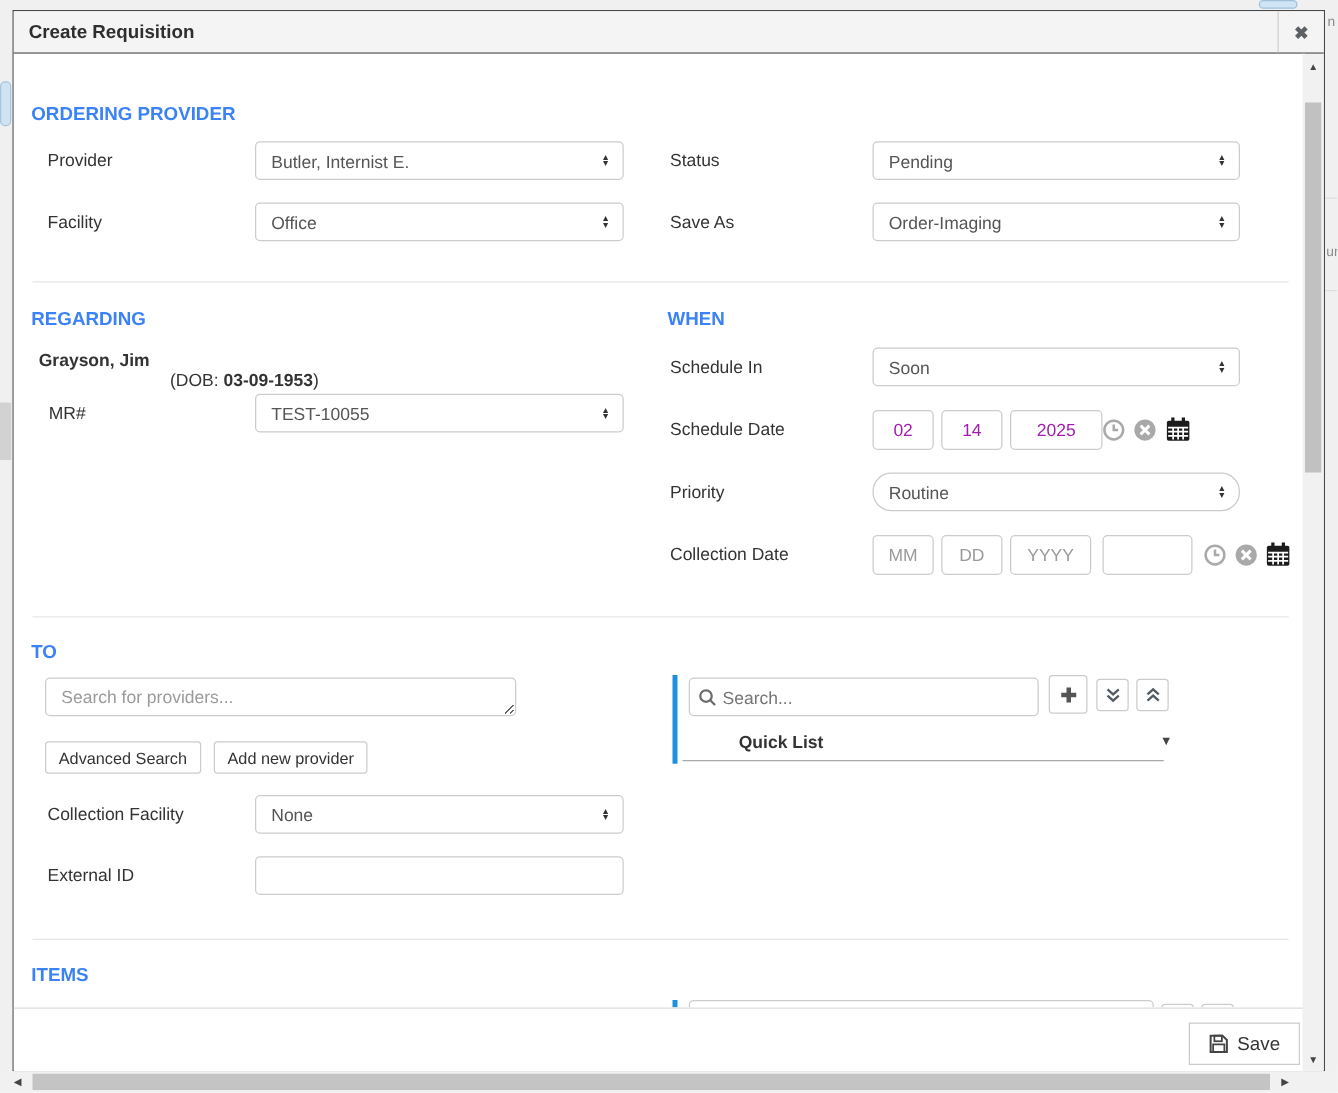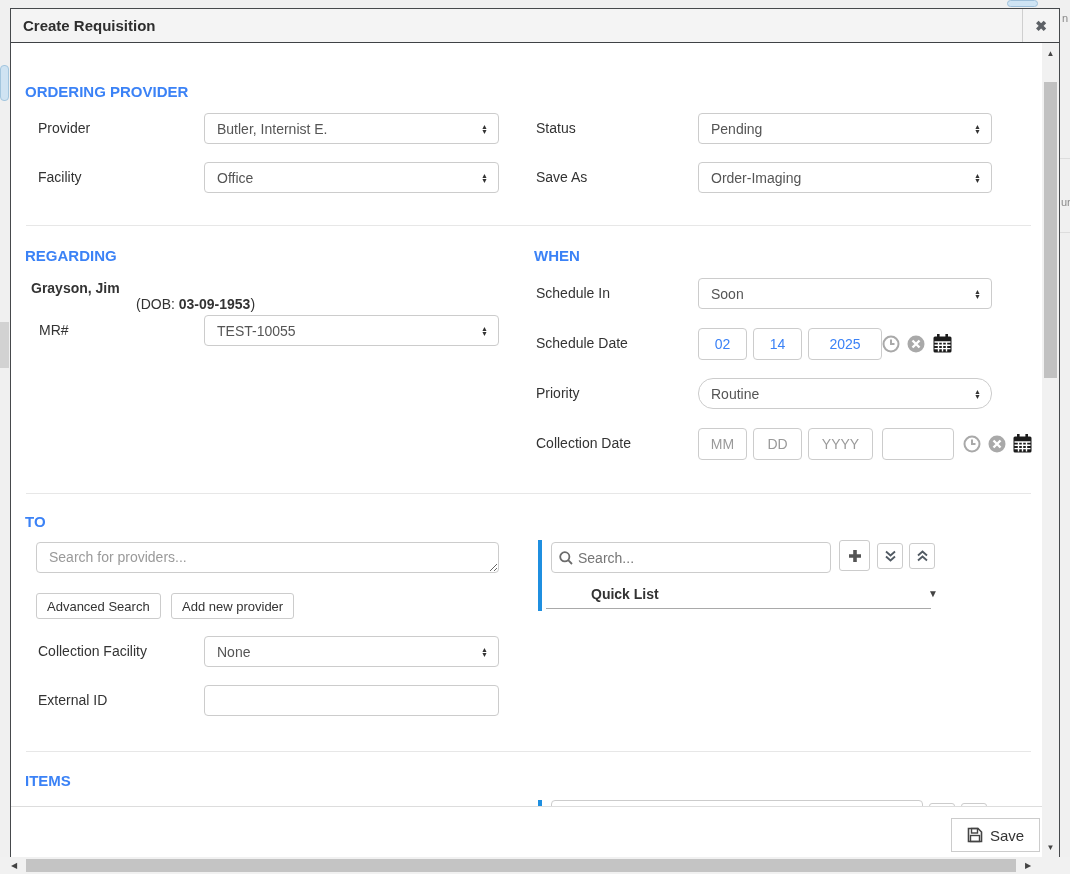--- a/index.html
+++ b/index.html
@@ -31,21 +31,21 @@
   .hr  { position:absolute; left:15px; width:1005px; height:1px; background:#e7e7e7; }
 
   .sel { position:absolute; height:31px; background:#fff; border:1px solid #ccc;
          border-radius:4px; display:flex; align-items:center;
          padding:0 30px 0 12px; font-size:14px; color:#555; cursor:pointer; }
   .caret-ud { position:absolute; right:10px; top:50%; transform:translateY(-50%);
               display:flex; flex-direction:column; align-items:center; color:#333; }
   .caret-ud span { font-size:7px; line-height:5px; }
 
   .inp { position:absolute; background:#fff; border:1px solid #ccc; border-radius:4px;
-         font-size:14px; color:#3b82f6; padding:0 10px; font-family:inherit; outline:none; }
+         font-size:14px; color:#a21caf; padding:0 10px; font-family:inherit; outline:none; }
   .inp::placeholder, textarea::placeholder { color:#9a9a9a; }
   .din { height:32px; text-align:center; padding:0 2px; }
 
   textarea.inp { resize:both; padding:6px 12px; overflow:hidden; }
 
   .btn { position:absolute; height:26px; background:#fff; border:1px solid #ccc;
          border-radius:3px; font-size:13px; color:#333; padding:0 10px;
          font-family:inherit; cursor:pointer; }
 
   .ibtn { position:absolute; background:#fff; border:1px solid #ccc; border-radius:3px;
@@ -235,21 +235,21 @@
               <path d="M2.5 9 H18.5 M2.5 12.3 H18.5 M2.5 15.6 H18.5"></path>
               <path d="M6.5 9 V18.5 M10.5 9 V18.5 M14.5 9 V18.5"></path>
             </g>
           </svg>
       </span>
 
       <div class="hr" style="top:450px;"></div>
 
       <div class="sec" style="left:14px; top:470px;">TO</div>
 
-      <textarea class="inp" style="left: 25px; top: 499px; width: 463px; height: 31px;" placeholder="Search for providers..."></textarea>
+      <textarea class="inp" style="left: 25px; top: 499px; width: 377px; height: 31px;" placeholder="Search for providers..."></textarea>
 
       <button class="btn" style="left:25px; top:550px;">Advanced Search</button>
       <button class="btn" style="left:160px; top:550px;">Add new provider</button>
 
       <div class="lbl" style="left:27px; top:600px;">Collection Facility</div>
       <div class="sel" style="left:193px; top:593px; width:295px;">
         <span>None</span>
         <span class="caret-ud">
           <span>▲</span>
             <span>▼</span>

